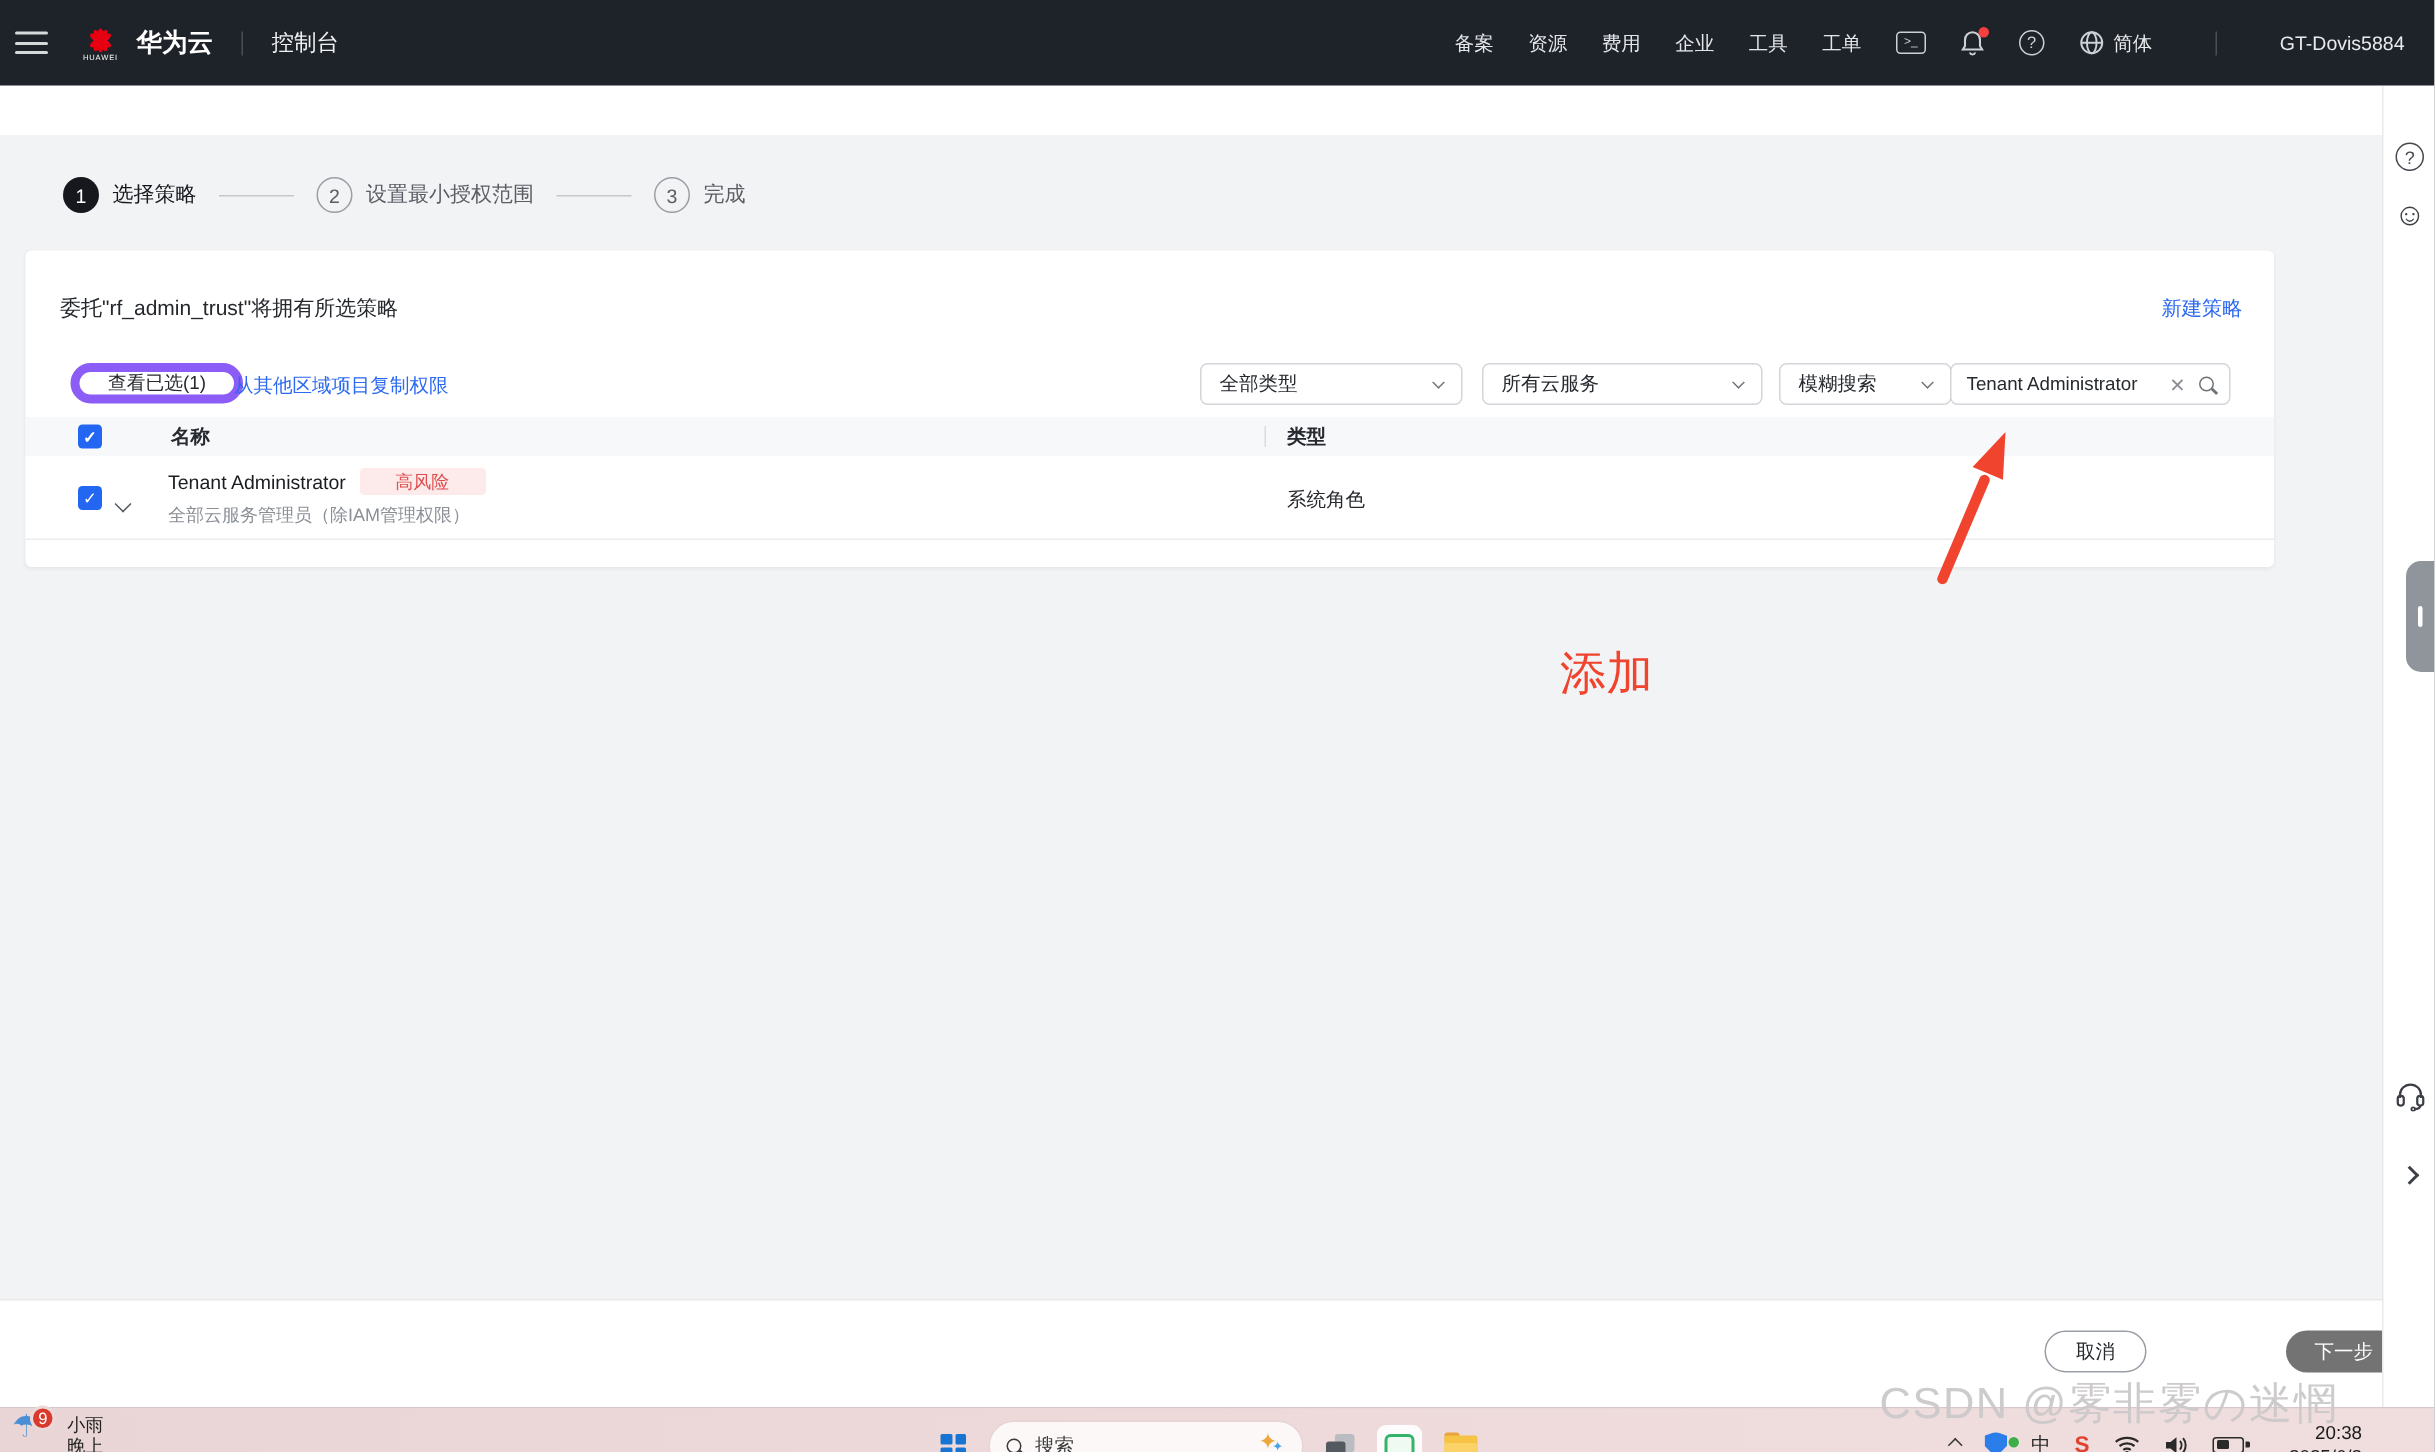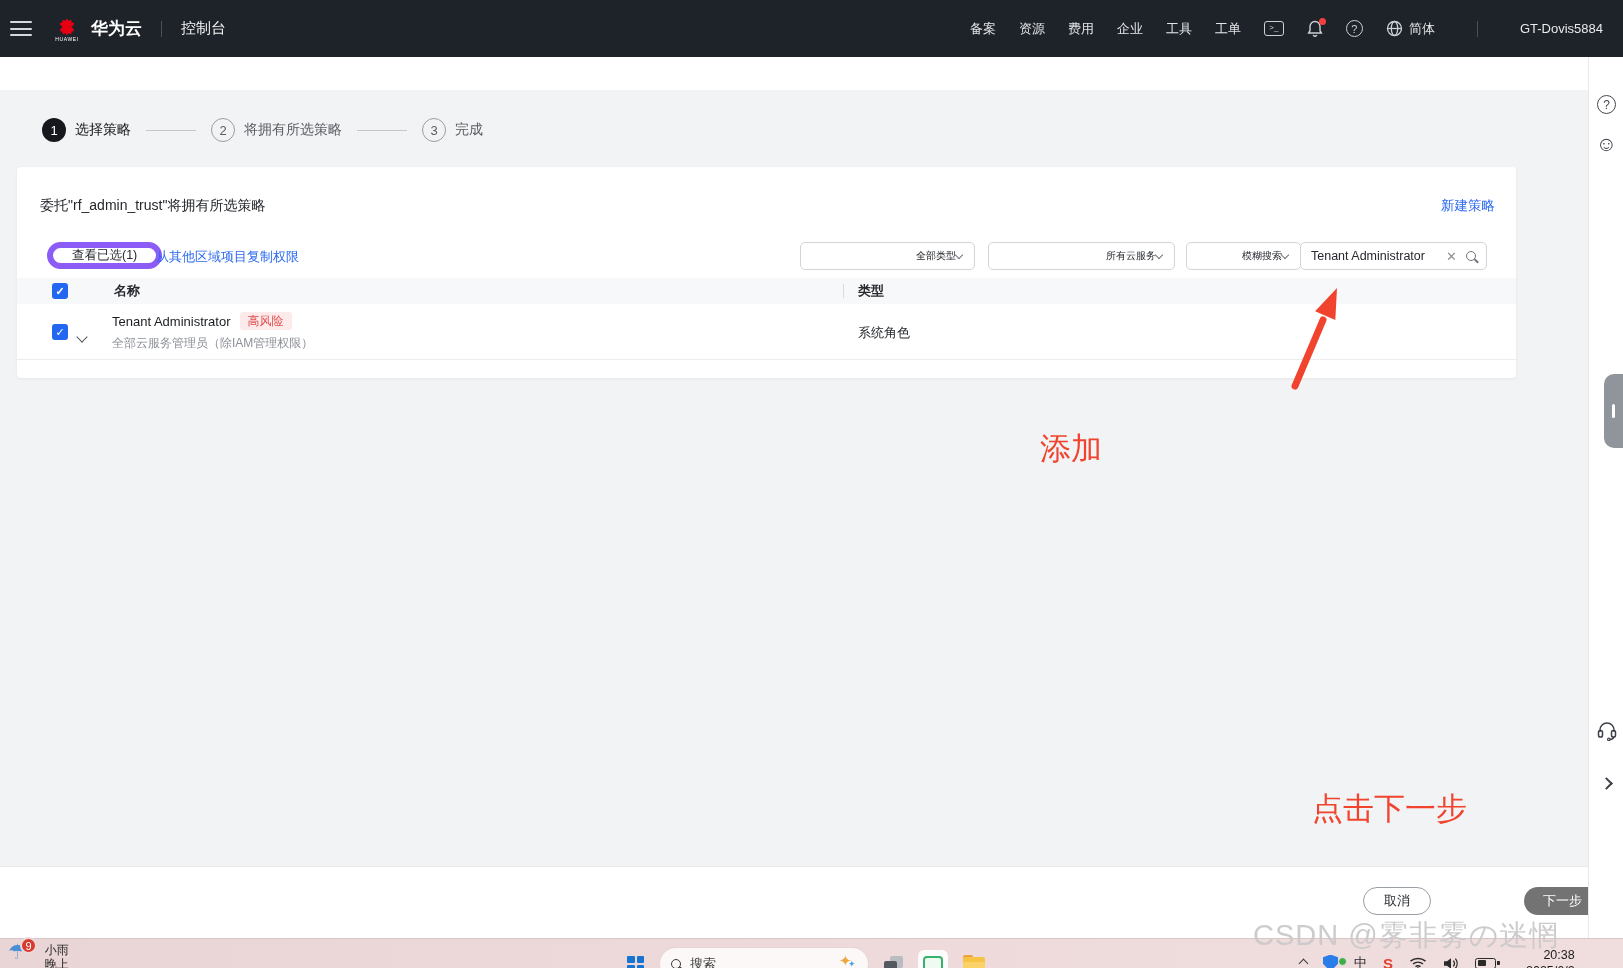--- a/index.html
+++ b/index.html
@@ -56,21 +56,21 @@
   .step-label.inactive{color:#5a5e64}
   .step-line{width:50px;height:1px;background:#c4c7cb;margin:0 15px}
 
   
   .card{position:absolute;left:17px;top:167px;width:1499px;height:211px;background:#fff;border-radius:4px;box-shadow:0 1px 3px rgba(0,0,0,.06);z-index:2}
   .card-head{position:absolute;left:23px;top:30px;right:21px;display:flex;justify-content:space-between;align-items:center}
   .card-title{font-size:14px;color:#24272c}
   .blue-link{color:var(--accent-blue);font-size:13.5px;cursor:pointer;text-decoration:none;white-space:nowrap}
   .sel-pill{position:absolute;left:30px;top:75px;height:27px;padding:0 19px;border-radius:14px;border:6px solid #8b5cf6;background:#fff;font-size:12.5px;color:#26292e;display:flex;align-items:center;cursor:pointer}
   .copy-link{position:absolute;left:139px;top:81px;font-size:13px}
-  .dd{position:absolute;top:75px;height:28px;border:1px solid #d2d5d9;border-radius:5px;background:#fff;display:flex;align-items:center;justify-content:flex-end;padding:0 12px;font-size:10px;color:#26292e;cursor:pointer}
+  .dd{position:absolute;top:75px;height:28px;border:1px solid #d2d5d9;border-radius:5px;background:#fff;display:flex;align-items:center;justify-content:space-between;padding:0 12px;font-size:13px;color:#26292e;cursor:pointer}
   .dd .chev{width:6px;height:6px;color:#70757c;margin-top:-3px}
   .dd1{left:783px;width:175px}
   .dd2{left:971px;width:187px}
   .dd3{left:1169px;width:115px}
   .search-dd{position:absolute;top:75px;left:1283px;width:187px;height:28px;border:1px solid #d2d5d9;border-radius:5px;background:#fff;display:flex;align-items:center;padding:0 10px;font-size:12.5px;color:#26292e;cursor:text}
   .search-val{flex:1;white-space:nowrap;overflow:hidden}
   .x-icon{color:#8b9097;font-size:13px;margin:0 9px 0 4px;cursor:pointer}
   .search-dd .lens{color:#6f7479;cursor:pointer}
 
   .table-head{position:absolute;left:0;top:111px;width:100%;height:26px;background:#f7f8fa;display:flex;align-items:center;font-size:13px;color:#26292e;font-weight:700}
@@ -79,21 +79,21 @@
   .th-name{position:absolute;left:97px}
   .th-div{position:absolute;left:826px;width:1px;height:14px;background:#d9dcdf;top:6px}
   .th-type{position:absolute;left:841px}
   .table-row{position:absolute;left:0;top:137px;width:100%;height:56px;background:#fff;border-bottom:1px solid #ececee}
   .tr-check{position:absolute;left:35px;top:20px}
   .tr-chev{position:absolute;left:61px;top:23px;color:#55595f;cursor:pointer}
   .tr-chev .chev{width:8px;height:8px;border-width:0 1.8px 1.8px 0}
   .tr-main{position:absolute;left:95px;top:8px}
   .tr-name-line{display:flex;align-items:center;gap:9px}
   .tr-name{font-size:13px;color:#1a1d21;font-weight:500}
-  .risk-badge{font-size:12px;color:var(--risk-red);background:#fdeaea;border-radius:3px;padding:2px 8px;line-height:14px}
+  .risk-badge{font-size:12px;color:var(--risk-red);background:#fdeaea;border-radius:3px;padding:2px 24px;line-height:14px}
   .tr-desc{font-size:12px;color:#8b9097;margin-top:5px}
   .tr-type{position:absolute;left:841px;top:20px;font-size:13px;color:#26292e}
 
   
   .rail{position:absolute;left:1588px;top:57px;width:35px;height:881px;background:#fff;border-left:1px solid #e9e9e9;z-index:5}
   .rail-item{position:absolute;left:0;width:35px;display:flex;justify-content:center;color:#3c4046;cursor:pointer}
   .rail-help{top:38px}
   .rail-help .help-ring{width:19px;height:19px;border:1.5px solid #45494f;border-radius:50%;font-size:12px;display:flex;align-items:center;justify-content:center;color:#45494f}
   .rail-smile{top:76px;font-size:21px;line-height:21px}
   .rail-headset{top:662px}
@@ -214,21 +214,21 @@
   </header>
 
 
   <div class="content-bg"></div>
 
   <div class="steps">
     <span class="step-circle active">1</span>
     <span class="step-label active">选择策略</span>
     <span class="step-line"></span>
     <span class="step-circle inactive">2</span>
-    <span class="step-label inactive">将拥有所选策略</span>
+    <span class="step-label inactive">设置最小授权范围</span>
     <span class="step-line"></span>
     <span class="step-circle inactive">3</span>
     <span class="step-label inactive">完成</span>
   </div>
 
   <section class="card">
     <div class="card-head">
       <span class="card-title">委托"rf_admin_trust"将拥有所选策略</span>
       <a class="blue-link">新建策略</a>
     </div>
@@ -299,21 +299,20 @@
 
   <div class="footer"></div>
   <button class="btn btn-cancel">取消</button>
   <button class="btn btn-next">下一步</button>
 
   <svg class="annot-arrow" width="130" height="130" viewBox="0 0 130 130">
     <line x1="27" y1="114" x2="55" y2="48" stroke="#f0442e" stroke-width="7" stroke-linecap="round"></line>
     <polygon points="69,16 67.3,47.9 47.1,39.3" fill="#f0442e"></polygon>
   </svg>
   <div class="annot note-add">添加</div>
-  <div class="annot note-next">点击下一步</div>
 
   <div class="watermark">CSDN @雾非雾の迷惘</div>
 
   <div class="taskbar">
     <div class="weather">
       <span class="umbrella"><span>☂</span>
         <span class="weather-badge">9</span>
       </span>
       <span class="weather-txt">
         <span>小雨</span>

